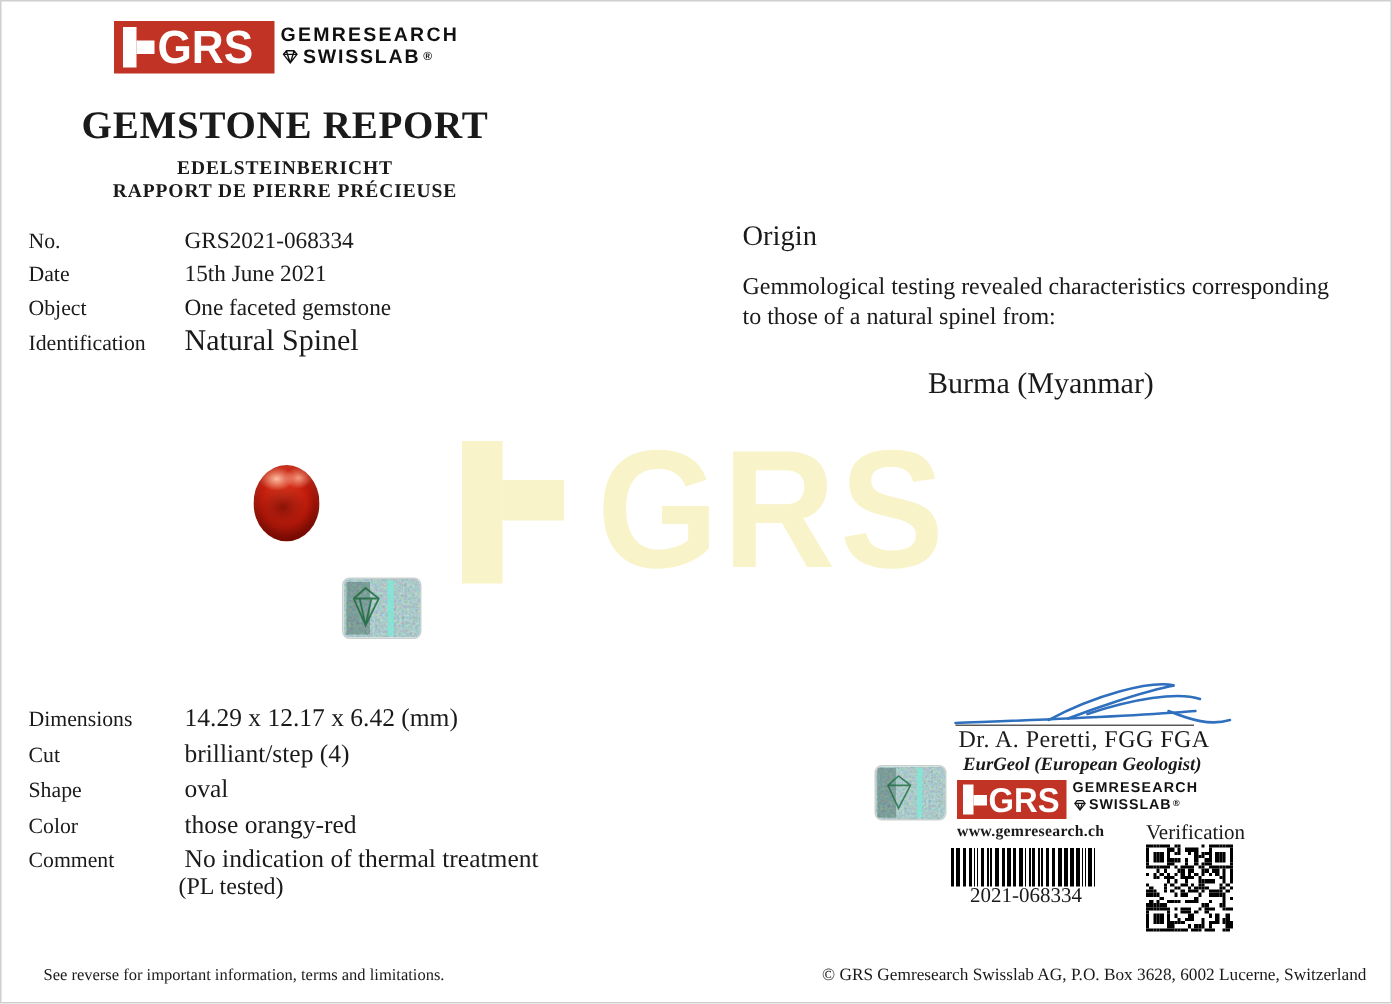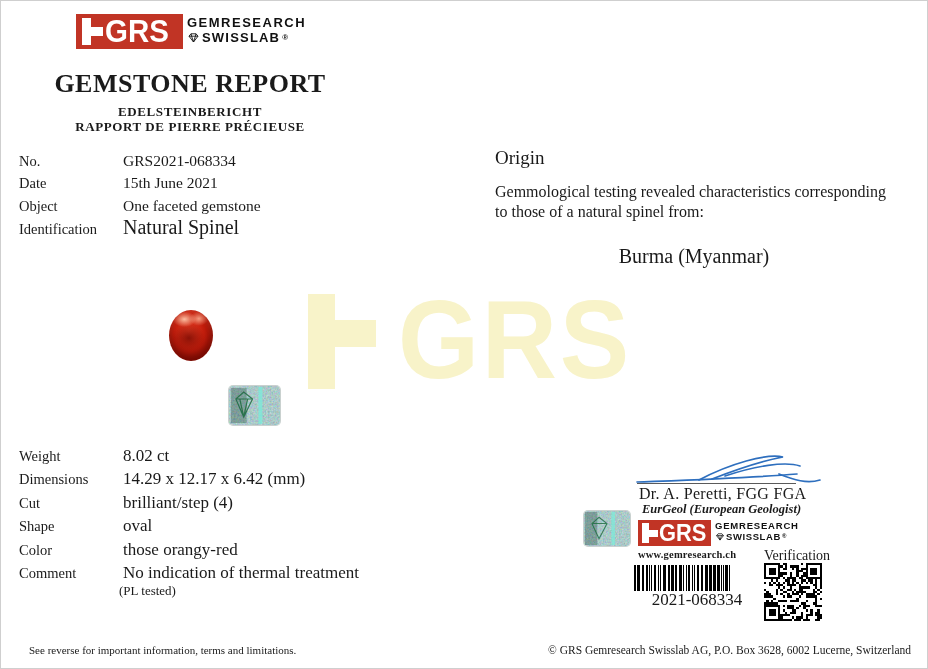--- a/index.html
+++ b/index.html
@@ -23,21 +23,21 @@
   .title-block{position:absolute;left:38px;top:68px;width:302px;text-align:center;}
   .title-main{font-size:26px;font-weight:bold;letter-spacing:0.5px;line-height:30px;}
   .title-sub1{font-size:13px;font-weight:bold;letter-spacing:0.6px;margin-top:6px;line-height:14px;}
   .title-sub2{font-size:13px;font-weight:bold;letter-spacing:0.6px;line-height:15px;}
   
   .frow{position:absolute;left:18px;white-space:nowrap;}
   .frow .lbl{display:inline-block;width:100px;font-size:14.5px;}
   .frow .val{font-size:15.5px;}
   .frow .val.big{font-size:20px;}
   .frow .val.mid{font-size:17px;}
-  .pl-note{position:absolute;left:118px;top:582px;font-size:13px;}
+  .pl-note{position:absolute;left:118px;top:582px;font-size:16px;}
   
   .origin{position:absolute;left:494px;top:146px;width:398px;}
   .origin h2{margin:0;font-size:19px;font-weight:normal;}
   .origin p{margin:13px 0 0 0;font-size:16px;line-height:1.22;}
   .origin .origin-value{margin-top:24px;text-align:center;font-size:20px;}
   
   .gem{position:absolute;left:168px;top:309px;width:44px;height:51px;border-radius:50%;
     background:
       radial-gradient(ellipse 38% 22% at 35% 18%, rgba(255,200,170,0.95), rgba(255,130,90,0) 70%),
       radial-gradient(ellipse 30% 20% at 68% 17%, rgba(255,180,150,0.85), rgba(255,130,90,0) 70%),
@@ -67,21 +67,21 @@
   .smark .mh{position:absolute;left:11px;top:10px;width:9px;height:7px;background:#fff;}
   .slogo-grs{color:#fff;font-family:"Liberation Sans",sans-serif;font-weight:bold;font-size:23px;line-height:24px;transform:scaleX(0.95);transform-origin:left;}
   .slogo-text{position:absolute;left:714px;top:520px;font-family:"Liberation Sans",sans-serif;font-weight:bold;color:#111;}
   .slogo-text .l1{font-size:9.5px;letter-spacing:0.8px;line-height:10px;}
   .slogo-text .l2{font-size:9.5px;letter-spacing:0.6px;line-height:11px;display:flex;align-items:center;gap:1px;}
   .slogo-text .reg{font-size:6px;}
   .website{position:absolute;left:637px;top:548px;font-size:10.5px;font-weight:bold;letter-spacing:0.2px;text-align:center;}
   .verification{position:absolute;left:763px;top:547px;font-size:14px;}
   .barcode{position:absolute;left:633px;top:564px;width:100px;height:26px;}
   .barcode svg{display:block;width:100%;height:100%;shape-rendering:crispEdges;}
-  .barcode-number{position:absolute;left:640px;top:589px;width:112px;text-align:center;font-size:17px;}
+  .barcode-number{position:absolute;left:627px;top:589px;width:112px;text-align:center;font-size:14px;}
   .qr{position:absolute;left:763px;top:562px;width:58px;height:58px;display:grid;grid-template-columns:repeat(25,1fr);grid-template-rows:repeat(25,1fr);background:#fff;}
   .qr i{display:block;}
   .qr i.b{background:#000;}
   
   .footer-left{position:absolute;left:28px;top:643px;font-size:11px;}
   .footer-right{position:absolute;right:16px;top:643px;font-size:11.5px;}
   .hidden-defs{position:absolute;width:0;height:0;overflow:hidden;}
 </style>
 </head>
 <body>
@@ -156,24 +156,20 @@
 
   <div class="holo holo1">
     <svg viewBox="0 0 52 39" preserveAspectRatio="none">
       <rect width="52" height="39" filter="url(#holoNoise)"></rect>
       <rect x="2" y="2" width="16" height="35" fill="#14382a" opacity="0.3"></rect>
       <path d="M7 13 L15 6 L24 13 L15 31 Z M7 13 L24 13 M11 13 L15 31 M19 13 L15 31" fill="none" stroke="#1d6b40" stroke-width="1.2" opacity="0.85"></path>
       <rect x="30" y="1" width="4" height="37" fill="#7fe8d8" opacity="0.85"></rect>
     </svg>
   </div>
 
-  <div class="frow" style="top:445px">
-    <span class="lbl">Weight</span>
-    <span class="val mid">8.02 ct</span>
-  </div>
   <div class="frow" style="top:468px">
     <span class="lbl">Dimensions</span>
     <span class="val mid">14.29 x 12.17 x 6.42 (mm)</span>
   </div>
   <div class="frow" style="top:492px">
     <span class="lbl">Cut</span>
     <span class="val mid">brilliant/step (4)</span>
   </div>
   <div class="frow" style="top:515px">
     <span class="lbl">Shape</span>

